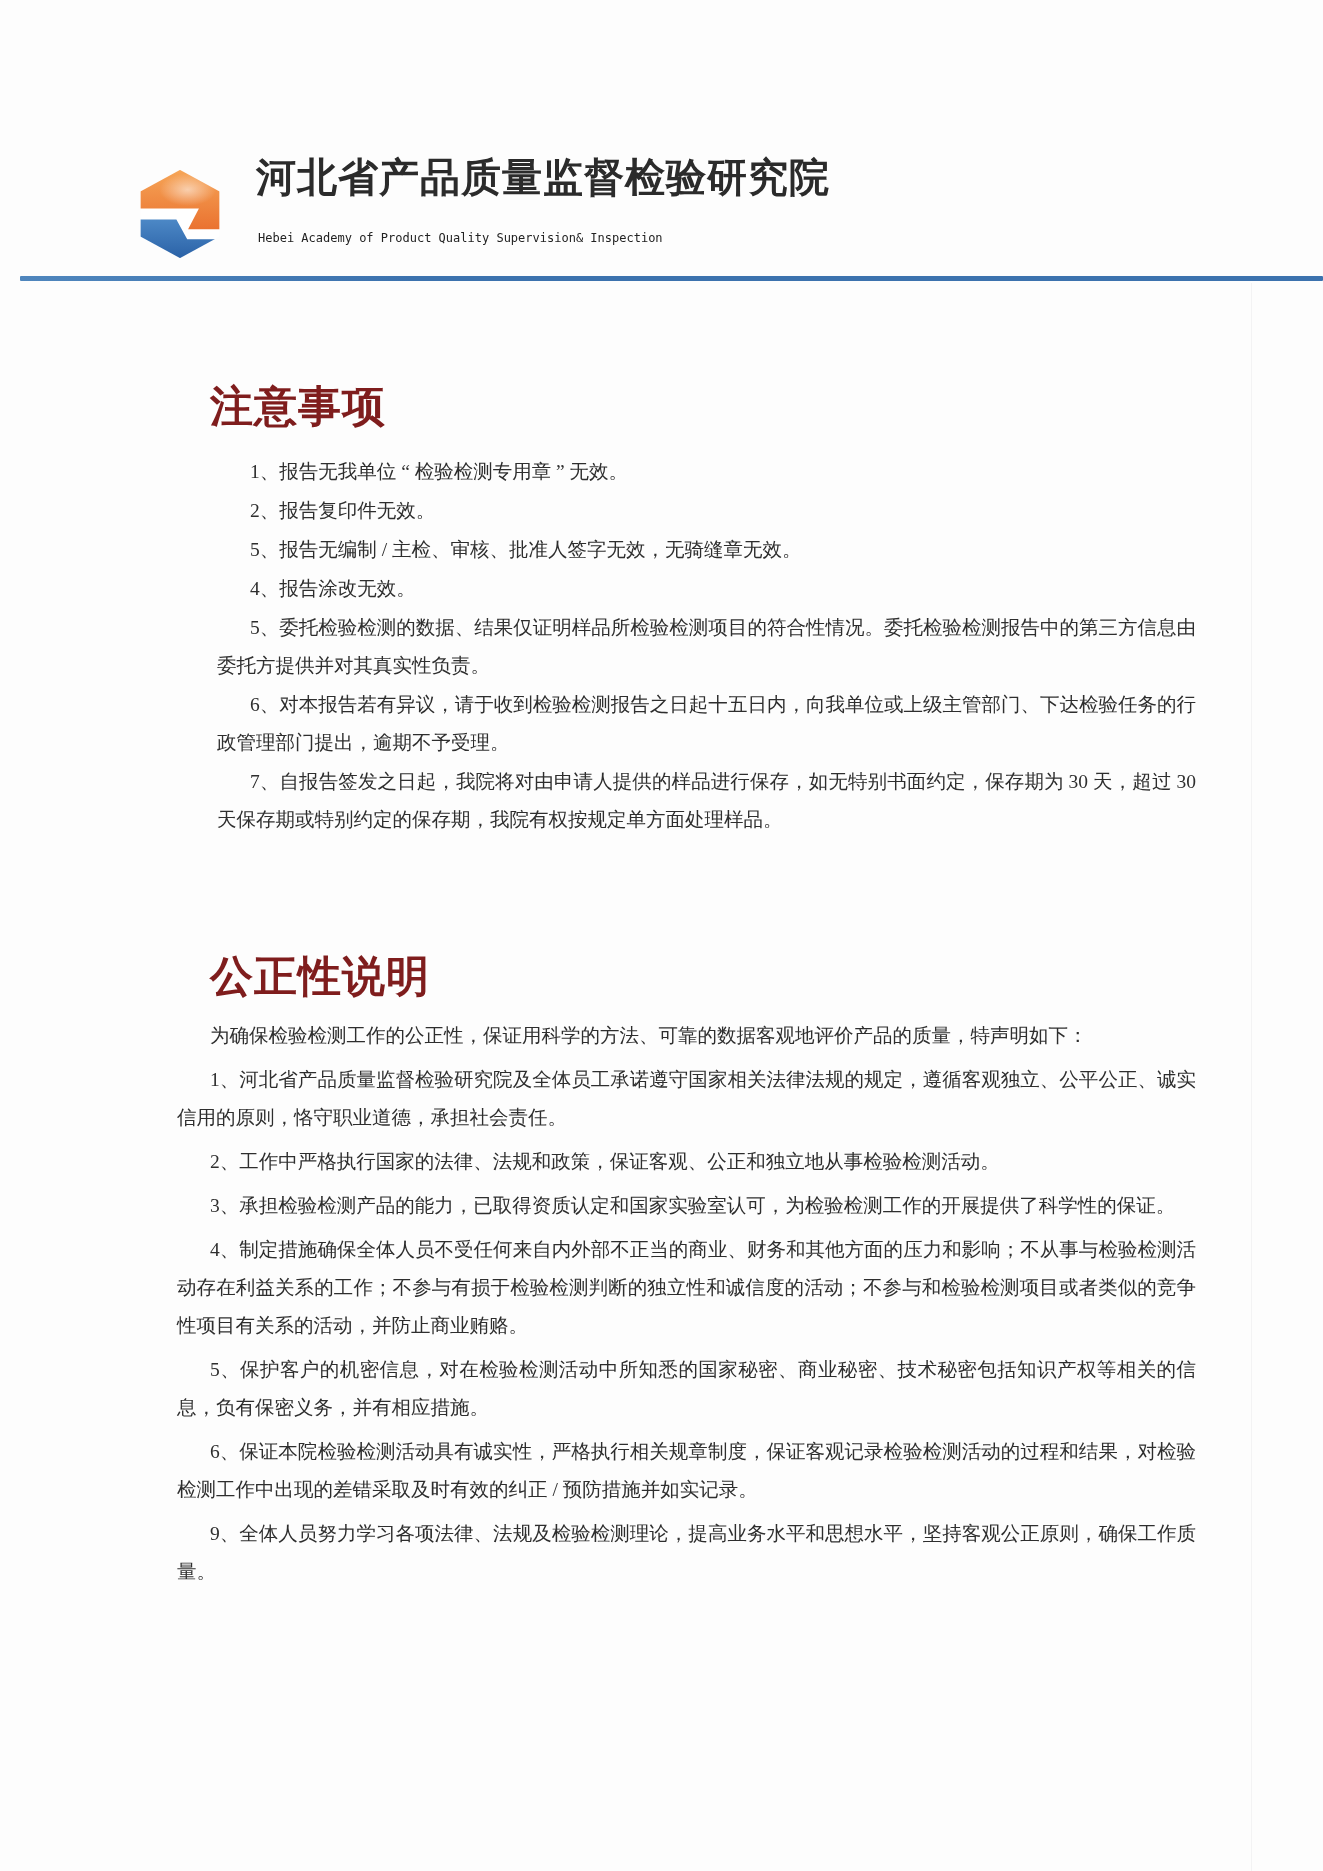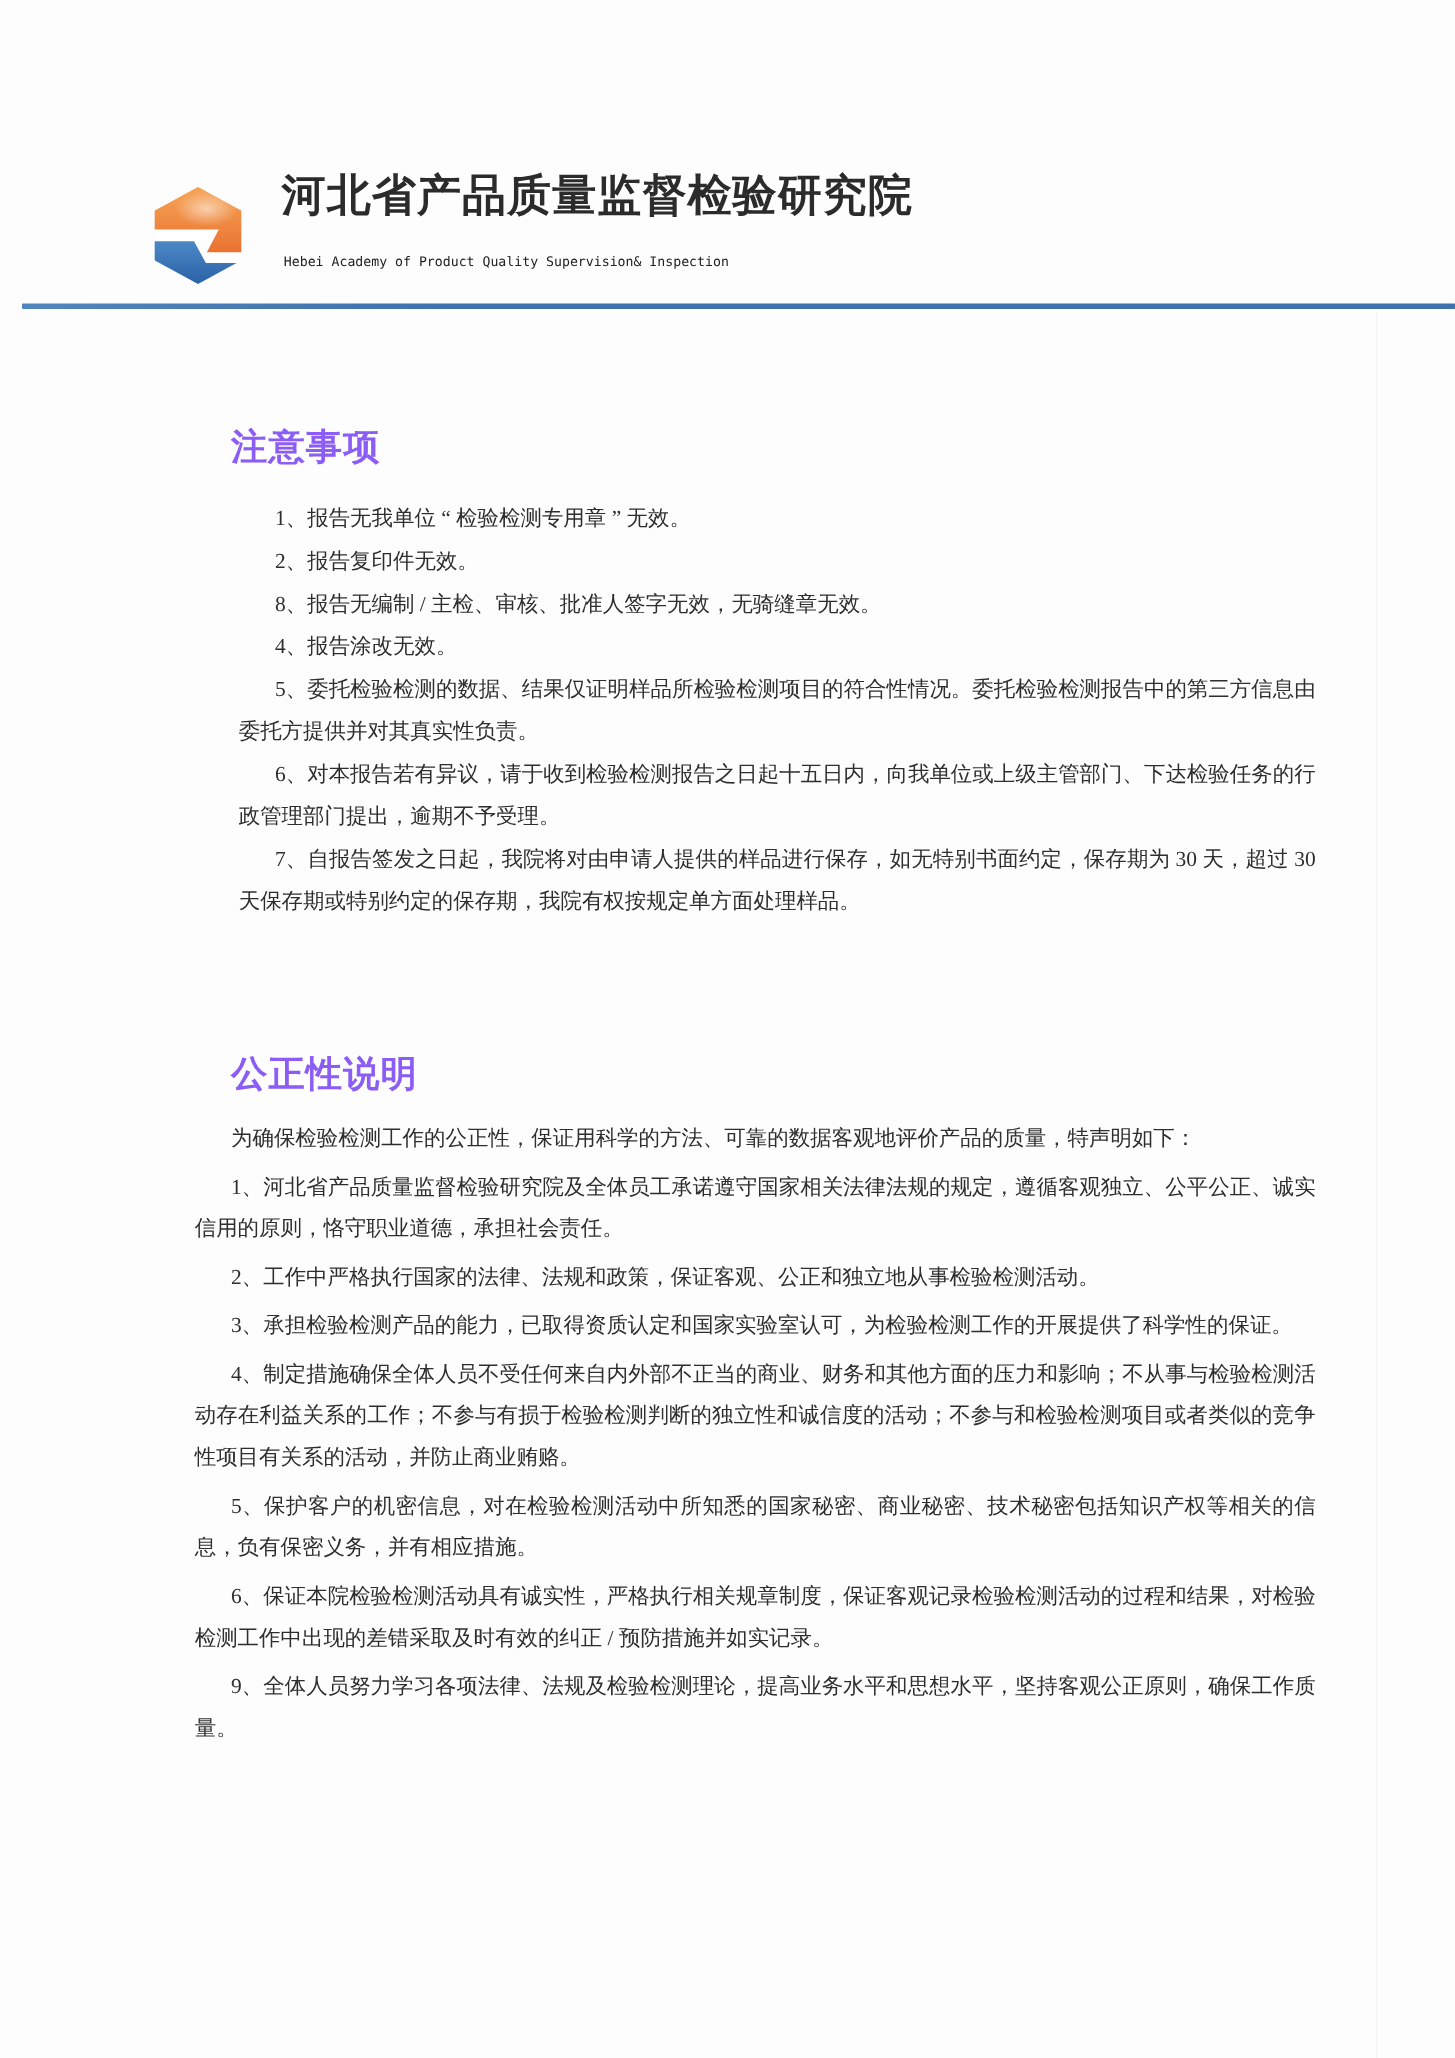--- a/index.html
+++ b/index.html
@@ -31,22 +31,22 @@
     background:linear-gradient(90deg,#4f86bd,#3c72ae 30%,#3c72ae);
     border-radius:1px;
   }
 
   
   .section { position:absolute; left:177px; width:1019px; }
   .section-notice { top:385px; }
   .section-impartiality { top:955px; }
   .section h2 {
     font-family:"Liberation Sans","DejaVu Sans",sans-serif;
-    font-weight:700; font-size:33px; line-height:42px;
-    color:#8b5cf6; margin-left:33px; letter-spacing:1px;
+    font-weight:700; font-size:43px; line-height:42px;
+    color:#7f1d1d; margin-left:33px; letter-spacing:1px;
   }
   .section-notice h2 { margin-bottom:26px; }
   .section-impartiality h2 { margin-bottom:20px; }
   .section p {
     font-size:19.5px; line-height:38px;
     text-align:justify; text-indent:33px;
     color:#2e2e2e;
   }
   .section-notice p { margin-bottom:1px;margin-left:40px; }
   .section-impartiality p { margin-bottom:6px; }
@@ -92,21 +92,21 @@
   <div class="org-en">Hebei Academy of Product Quality Supervision&amp; Inspection</div>
   <div class="divider"></div>
 </div>
 
 <div class="page-edge-right"></div>
 
 <div class="section section-notice">
   <h2>注意事项</h2>
   <p>1、报告无我单位 “ 检验检测专用章 ” 无效。</p>
   <p>2、报告复印件无效。</p>
-  <p>8、报告无编制 / 主检、审核、批准人签字无效，无骑缝章无效。</p>
+  <p>5、报告无编制 / 主检、审核、批准人签字无效，无骑缝章无效。</p>
   <p>4、报告涂改无效。</p>
   <p>5、委托检验检测的数据、结果仅证明样品所检验检测项目的符合性情况。委托检验检测报告中的第三方信息由委托方提供并对其真实性负责。</p>
   <p>6、对本报告若有异议，请于收到检验检测报告之日起十五日内，向我单位或上级主管部门、下达检验任务的行政管理部门提出，逾期不予受理。</p>
   <p>7、自报告签发之日起，我院将对由申请人提供的样品进行保存，如无特别书面约定，保存期为 30 天，超过 30 天保存期或特别约定的保存期，我院有权按规定单方面处理样品。</p>
 </div>
 
 <div class="section section-impartiality">
   <h2>公正性说明</h2>
   <p>为确保检验检测工作的公正性，保证用科学的方法、可靠的数据客观地评价产品的质量，特声明如下：</p>
   <p>1、河北省产品质量监督检验研究院及全体员工承诺遵守国家相关法律法规的规定，遵循客观独立、公平公正、诚实信用的原则，恪守职业道德，承担社会责任。</p>

